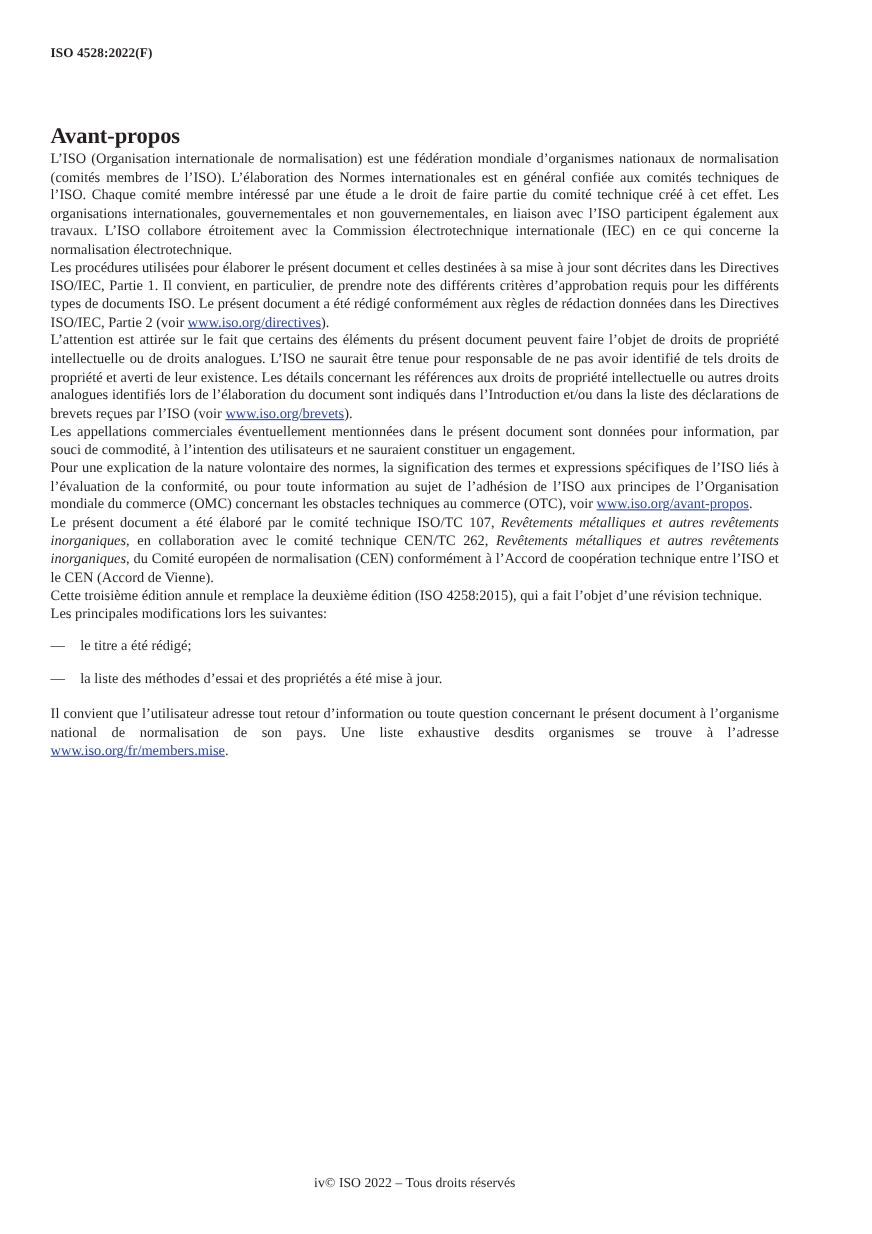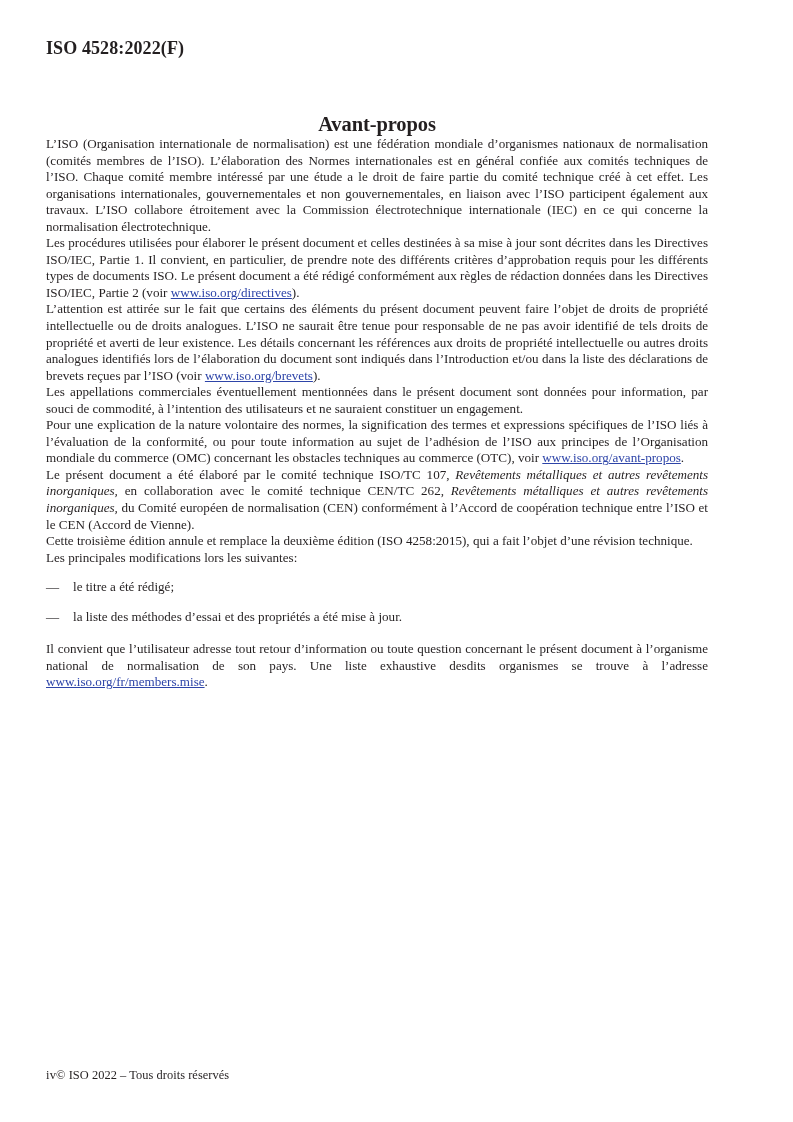--- a/index.html
+++ b/index.html
@@ -21,33 +21,32 @@
     width: 793px;
     height: 1122px;
   }
   .content {
     position: absolute;
     left: 46px;
     top: 40px;
     width: 662px;
   }
   .running-head {
-    font-size: 18px;
+    font-size: 12px;
     font-weight: bold;
     letter-spacing: 0.1px;
     margin: 0 0 0 0;
     line-height: 16px;
   }
   h1.section-title {
     font-size: 20.5px;
     font-weight: bold;
     margin: 56px 0 0 0;
     line-height: 24px;
     letter-spacing: -0.1px;
-    text-align: center;
   }
   p.body-text {
     font-size: 13.1px;
     line-height: 16.55px;
     text-align: justify;
     margin: 0;
     padding: 0;
     text-justify: inter-word;
     -webkit-hyphens: none;
     hyphens: none;
@@ -76,21 +75,21 @@
     position: absolute;
     left: 0;
     top: 0;
   }
   .footer {
     position: absolute;
     left: 46px;
     top: 1068px;
     width: 662px;
     display: flex;
-    justify-content: flex-start;
+    justify-content: center;
     align-items: baseline;
     font-size: 12.4px;
   }
   .footer .folio { letter-spacing: 0.2px; }
   .footer .copyright { letter-spacing: 0.05px; }
 </style>
 </head>
 <body>
 
 <div class="page">

